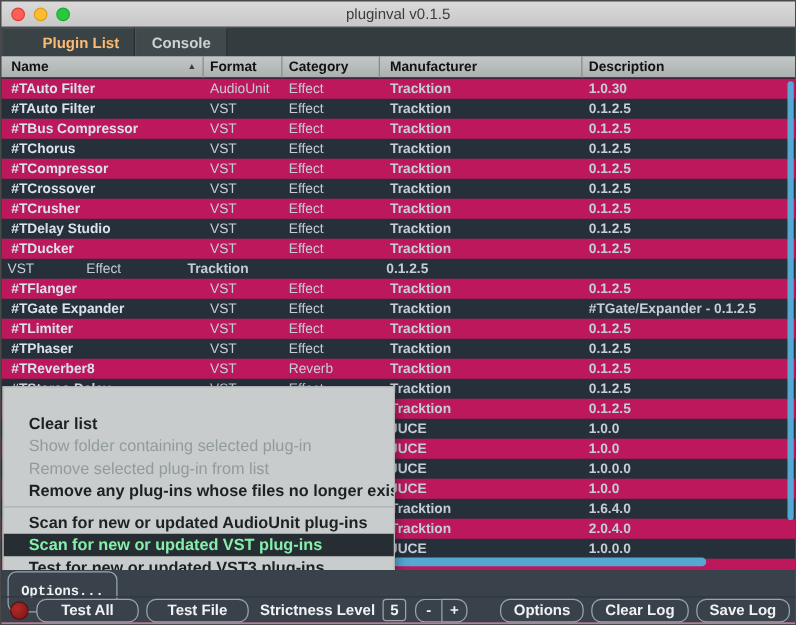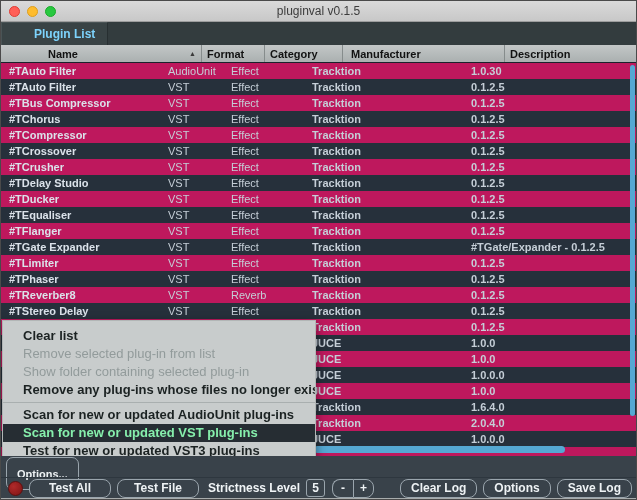--- a/index.html
+++ b/index.html
@@ -29,28 +29,28 @@
   .tabbar {
     position: absolute; top: 21px; left: 0; width: 100%; height: 23px;
     background: #333c3e; display: flex; align-items: stretch;
   }
   .tab {
     padding: 0 12px; display: flex; align-items: center;
     font-size: 12px; font-weight: 700; color: #d2d8d8;
     border-right: 1px solid #272f31; border-left: 1px solid #4a5456;
     border-top: 1px solid #4a5456;
   }
-  .tab.active { background: #394345; color: #7dd3fc; padding-left: 32px; }
+  .tab.active { background: #394345; color: #fdba74; padding-left: 32px; }
   .tab.inactive { background: #404a4c; color: #ccd3d3; }
   
   .col-header {
     position: absolute; top: 44px; left: 0; width: 100%; height: 18px;
     background: linear-gradient(#c3c7c7, #aab0b0);
     border-bottom: 1px solid #1a222c;
-    display: flex; font-size: 11px; font-weight: 700; color: #121212; padding-left: 39px;
+    display: flex; font-size: 11px; font-weight: 700; color: #121212;
   }
   .hcell { display: flex; align-items: center; border-right: 1px solid #868c8c; }
   .hcell span { padding-left: 8px; }
   .sort-arrow { margin-left: auto; margin-right: 5px; font-size: 7px; color: #3a3a3a; }
   .w-name { width: 162px; }
   .w-format { width: 63px; }
   .w-category { width: 78px; }
   .w-manufacturer { width: 162px; }
   .w-description { flex: 1; border-right: none; }
   .hcell.w-format span, .hcell.w-category span, .hcell.w-description span { padding-left: 5px; }
@@ -72,22 +72,22 @@
   .v-scroll {
     position: absolute; top: 64px; left: 629px; width: 5px; height: 351px;
     background: #55a8d3; border-radius: 3px;
   }
   .h-scroll {
     position: absolute; top: 445px; left: 313px; width: 251px; height: 7px;
     background: #55a8d3; border-radius: 4px;
   }
   
   .context-menu {
-    position: absolute; top: 319px; left: 1px; width: 314px;
-    background: #c8cccc; padding: 6px 0;
+    position: absolute; top: 308px; left: 1px; width: 314px;
+    background: #c8cccc; padding: 20px 0;
     box-shadow: 0 3px 10px rgba(0,0,0,0.45);
     border: 1px solid #b2b6b6;
   }
   .menu-item {
     height: 18px; line-height: 18px; padding-left: 20px;
     font-size: 13px; font-weight: 600; color: #1b2222;
     white-space: nowrap; overflow: hidden;
   }
   .menu-item.disabled { color: #929b9b; font-weight: 400; }
   .menu-item.highlighted { background: #262d33; color: #86efac; }
@@ -95,21 +95,21 @@
   
   .bottom-panel {
     position: absolute; top: 455px; left: 0; width: 100%; height: 42px;
     background: #39424a;
   }
   .btn {
     background: #39424a; color: #eef2f4; font-family: "Liberation Sans", sans-serif;
     font-size: 12px; font-weight: 700; border: 1px solid #9aa5ad;
     border-radius: 8px; height: 19px; padding: 0 10px; white-space: nowrap;
   }
-  .options-top { position: absolute; left: 5px; top: 1px; height: 33px; font-size: 11px; border-radius: 7px; }
+  .options-top { position: absolute; left: 5px; top: 1px; height: 33px; font-size: 11px; border-radius: 7px; font-family: Liberation Mono, monospace; }
   .toolbar {
     position: absolute; top: 21px; left: 0; width: 100%; height: 21px;
     display: flex; align-items: center; padding: 0 4px;
     border-top: 1px solid #2e373f;
   }
   .status-light {
     width: 15px; height: 15px; border-radius: 50%; margin-left: 3px;
     background: radial-gradient(circle at 35% 35%, #b02a2a, #7e1414);
     border: 1px solid #5d0f0f;
   }
@@ -140,20 +140,21 @@
     <div class="traffic">
       <div class="tl tl-close"></div>
       <div class="tl tl-min"></div>
       <div class="tl tl-zoom"></div>
     </div>
     <div class="title">pluginval v0.1.5</div>
   </div>
 
   <div class="tabbar">
     <div class="tab active">Plugin List</div>
+    <div class="tab inactive">Console</div>
   </div>
 
   <div class="col-header">
     <div class="hcell w-name">
       <span>Name</span>
       <span class="sort-arrow">▲</span>
     </div>
     <div class="hcell w-format">
       <span>Format</span>
     </div>
@@ -226,21 +227,20 @@
       <div class="tcell c-description">0.1.2.5</div>
     </div>
       <div class="trow">
       <div class="tcell c-name">#TDucker</div>
       <div class="tcell c-format">VST</div>
       <div class="tcell c-category">Effect</div>
       <div class="tcell c-manufacturer">Tracktion</div>
       <div class="tcell c-description">0.1.2.5</div>
     </div>
       <div class="trow">
-      <div class="tcell c-name">#TEqualiser</div>
       <div class="tcell c-format">VST</div>
       <div class="tcell c-category">Effect</div>
       <div class="tcell c-manufacturer">Tracktion</div>
       <div class="tcell c-description">0.1.2.5</div>
     </div>
       <div class="trow">
       <div class="tcell c-name">#TFlanger</div>
       <div class="tcell c-format">VST</div>
       <div class="tcell c-category">Effect</div>
       <div class="tcell c-manufacturer">Tracktion</div>
@@ -337,43 +337,43 @@
       <div class="tcell c-manufacturer">JUCE</div>
       <div class="tcell c-description">1.0.0.0</div>
     </div>
     </div>
 
   <div class="v-scroll"></div>
   <div class="h-scroll"></div>
 
   <div class="context-menu">
       <div class="menu-item">Clear list</div>
+      <div class="menu-item disabled">Show folder containing selected plug-in</div>
       <div class="menu-item disabled">Remove selected plug-in from list</div>
-      <div class="menu-item disabled">Show folder containing selected plug-in</div>
       <div class="menu-item">Remove any plug-ins whose files no longer exist</div>
       <div class="menu-sep"></div>
       <div class="menu-item">Scan for new or updated AudioUnit plug-ins</div>
       <div class="menu-item highlighted">Scan for new or updated VST plug-ins</div>
       <div class="menu-item">Test for new or updated VST3 plug-ins</div>
     </div>
 
   <div class="bottom-panel">
     <button class="btn options-top">Options...</button>
     <div class="toolbar">
       <div class="status-light"></div>
       <button class="btn tb tb-test">Test All</button>
       <button class="btn tb tb-test">Test File</button>
       <div class="strictness-label">Strictness Level</div>
       <div class="strict-value">5</div>
       <div class="stepper">
         <button class="btn step-btn step-minus">-</button>
         <button class="btn step-btn step-plus">+</button>
       </div>
       <div class="grp-right">
+        <button class="btn tb">Options</button>
         <button class="btn tb">Clear Log</button>
-        <button class="btn tb">Options</button>
         <button class="btn tb">Save Log</button>
       </div>
     </div>
   </div>
   <div class="bottom-strip"></div>
 
 </div>
 
 </body></html>

